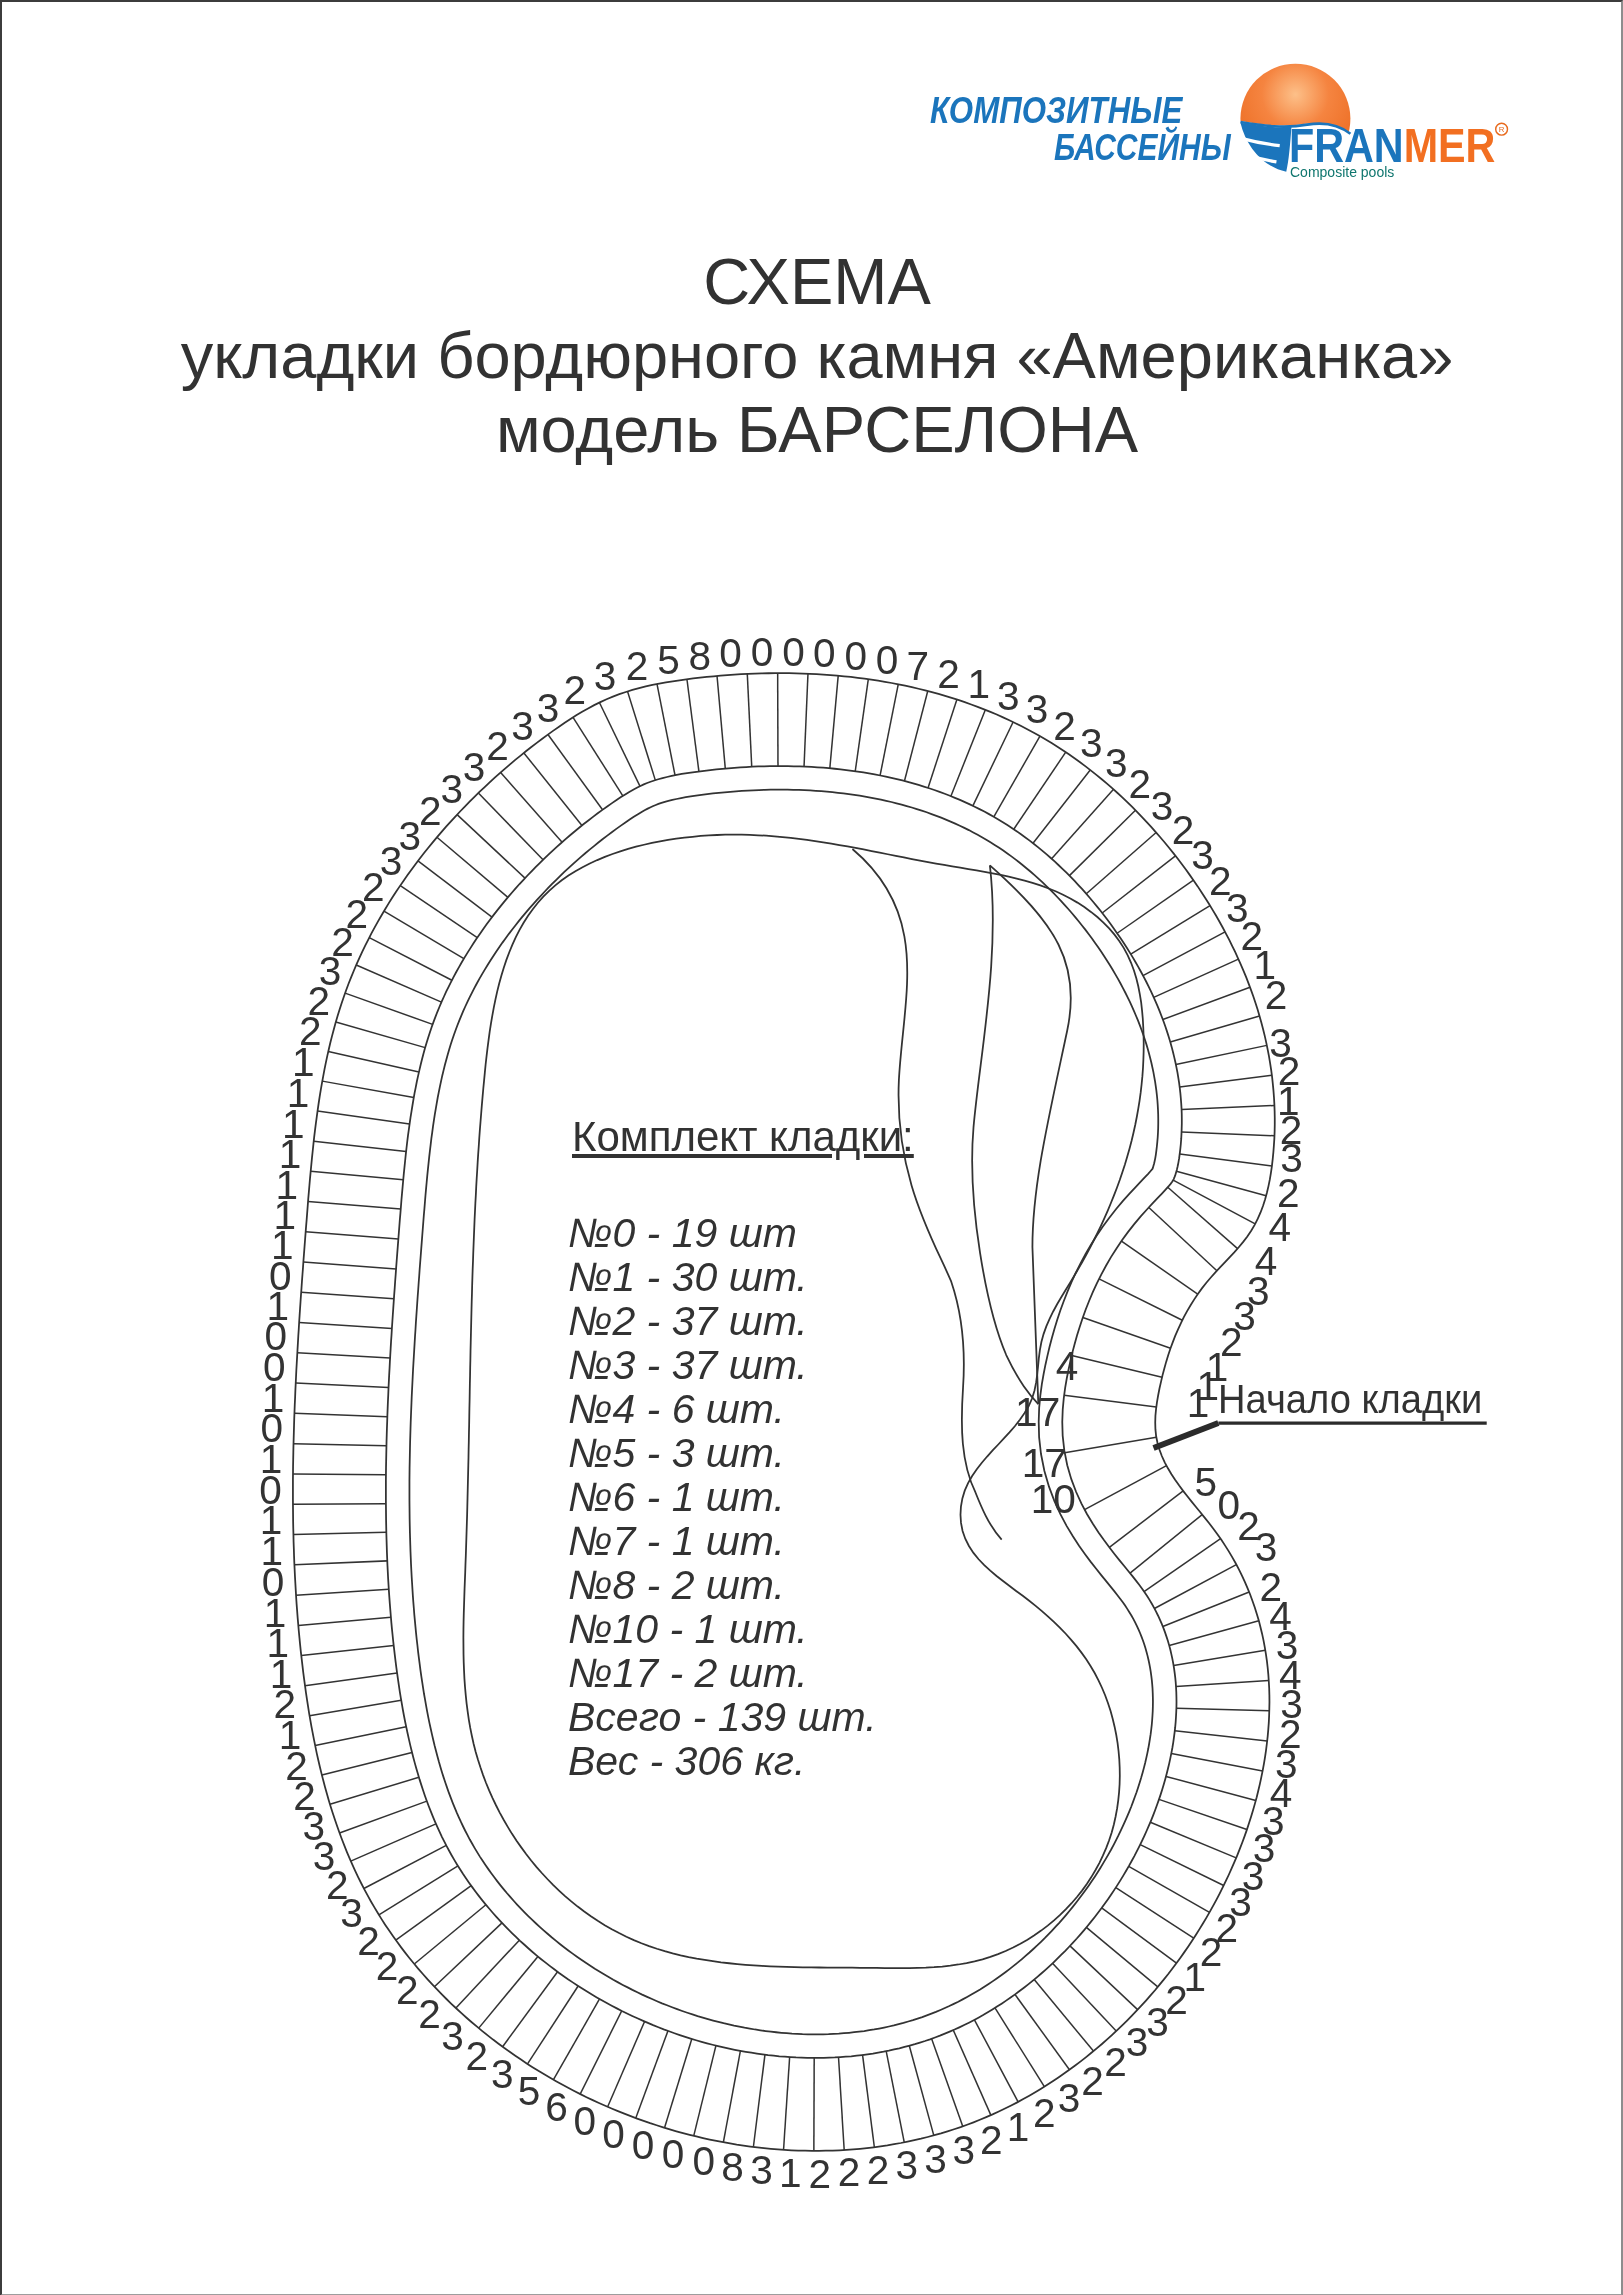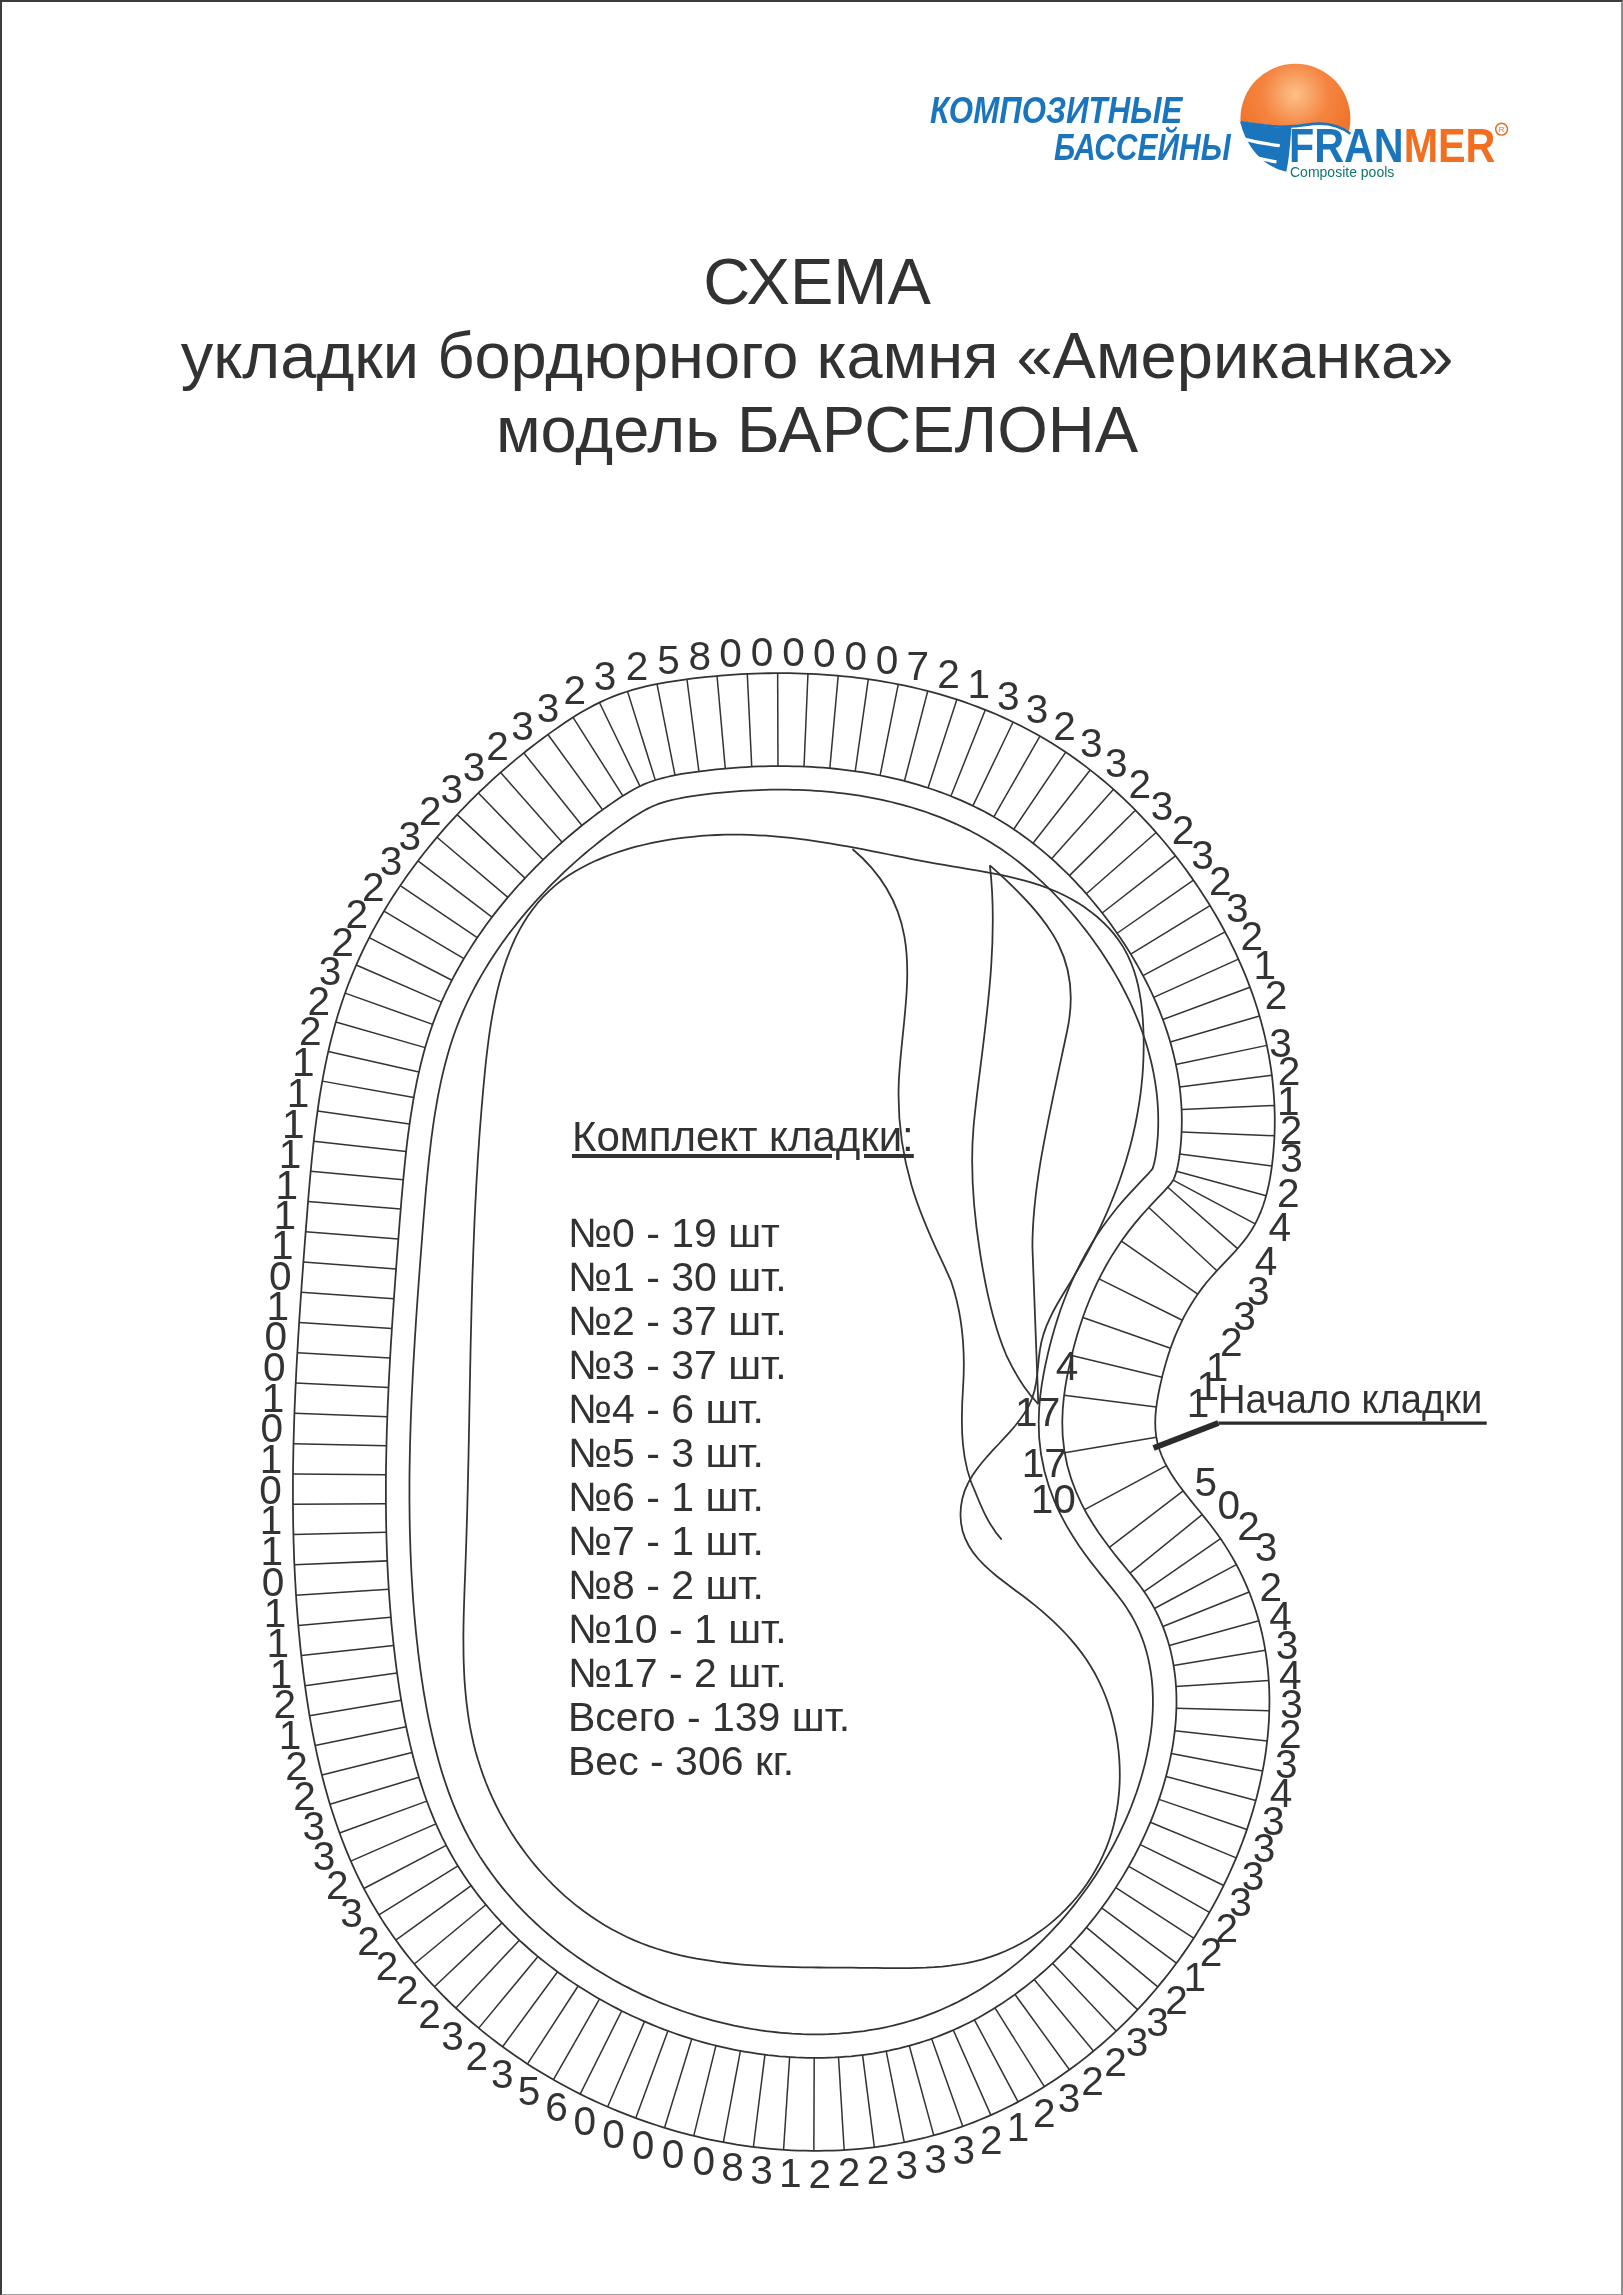--- a/index.html
+++ b/index.html
@@ -33,21 +33,21 @@
 <div class="t" style="left:930px;top:90px;font-size:37px;font-weight:bold;font-style:italic;color:#1b75bc;transform:scaleX(0.845);transform-origin:0 0;">КОМПОЗИТНЫЕ</div>
 <div class="t" style="left:1054px;top:127px;font-size:37px;font-weight:bold;font-style:italic;color:#1b75bc;transform:scaleX(0.81);transform-origin:0 0;">БАССЕЙНЫ</div>
 <div class="t" style="left:1289px;top:118px;font-size:48px;font-weight:bold;color:#1b75bc;transform:scaleX(0.86);transform-origin:0 0;">FRAN<span style="color:#f26f21;">MER</span></div>
 <div class="t" style="left:1290px;top:164px;font-size:14px;color:#0f766e;">Composite pools</div>
 
 <div class="t ctr" style="top:244px;font-size:65px;">СХЕМА</div>
 <div class="t ctr" style="top:318px;font-size:65px;">укладки бордюрного камня «Американка»</div>
 <div class="t ctr" style="top:392px;font-size:65px;">модель БАРСЕЛОНА</div>
 
 <div class="t" style="left:572px;top:1113px;font-size:42px;text-decoration:underline;">Комплект кладки:</div>
-<div class="t" style="left:568px;top:1211px;font-size:41px;line-height:44px;">
+<div class="t" style="left:568px;top:1211px;font-size:41px;line-height:44px;font-style:italic;">
 №0 - 19 шт<br>
 №1 - 30 шт.<br>
 №2 - 37 шт.<br>
 №3 - 37 шт.<br>
 №4 - 6 шт.<br>
 №5 - 3 шт.<br>
 №6 - 1 шт.<br>
 №7 - 1 шт.<br>
 №8 - 2 шт.<br>
 №10 - 1 шт.<br>

